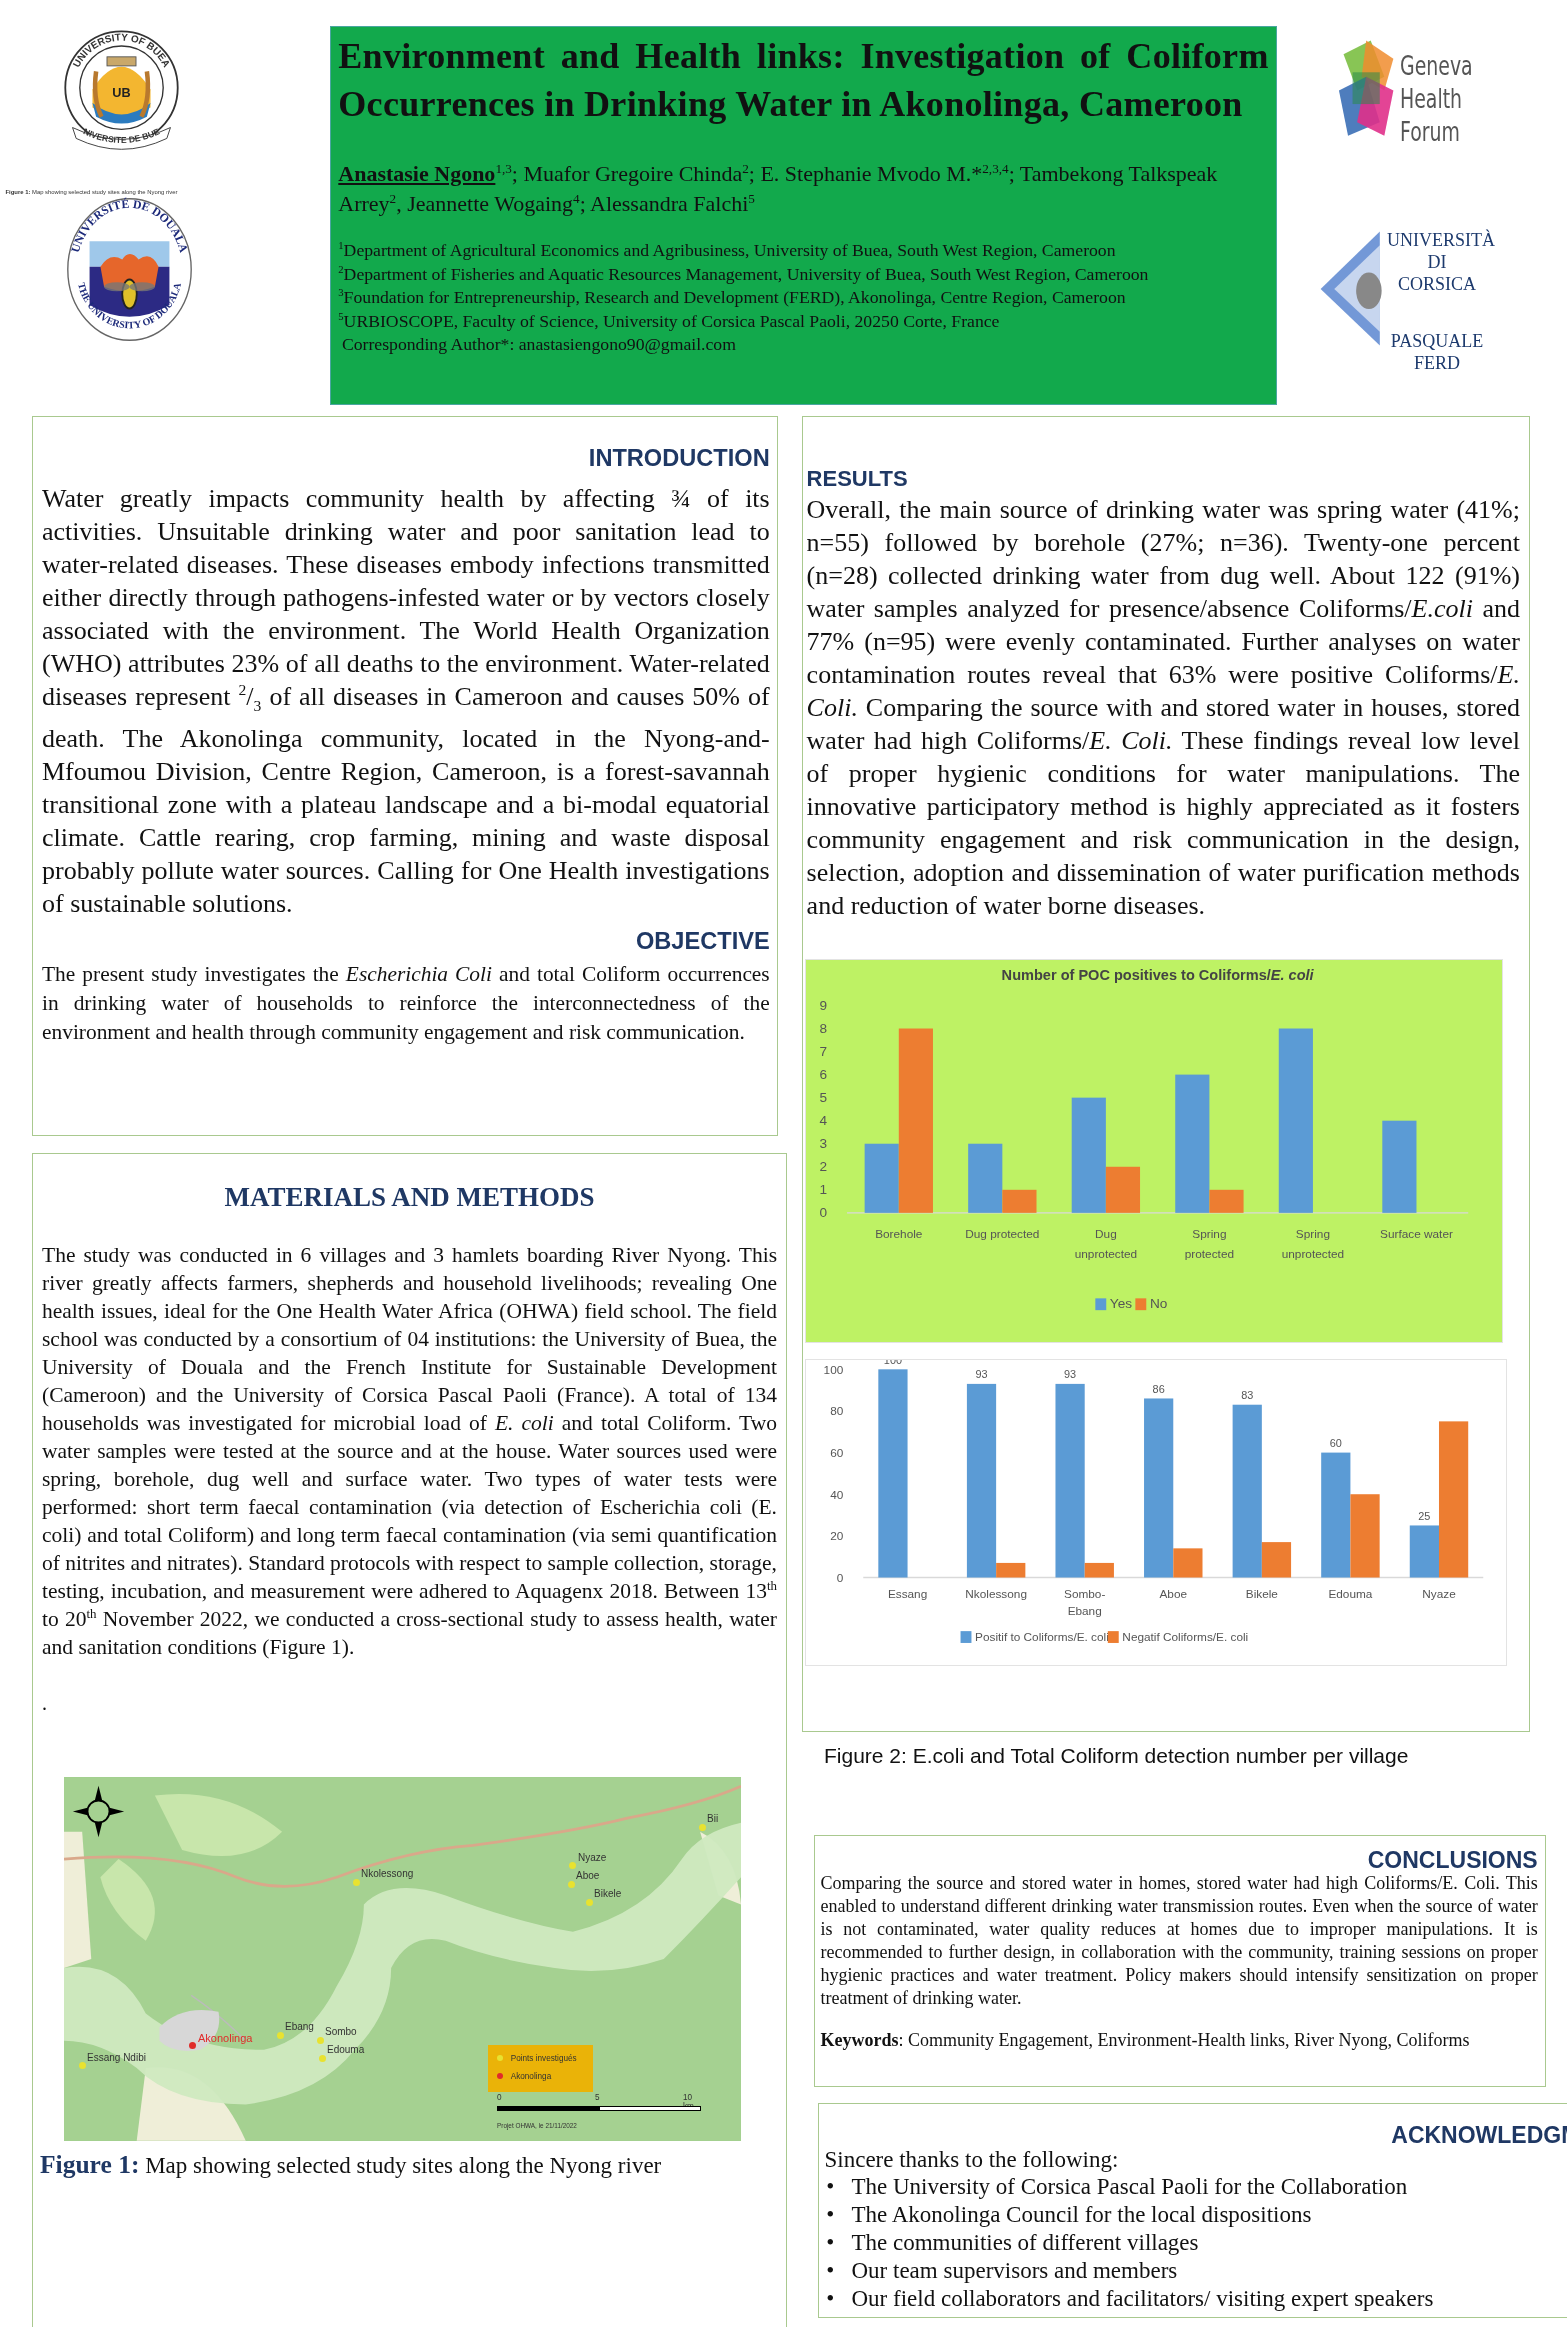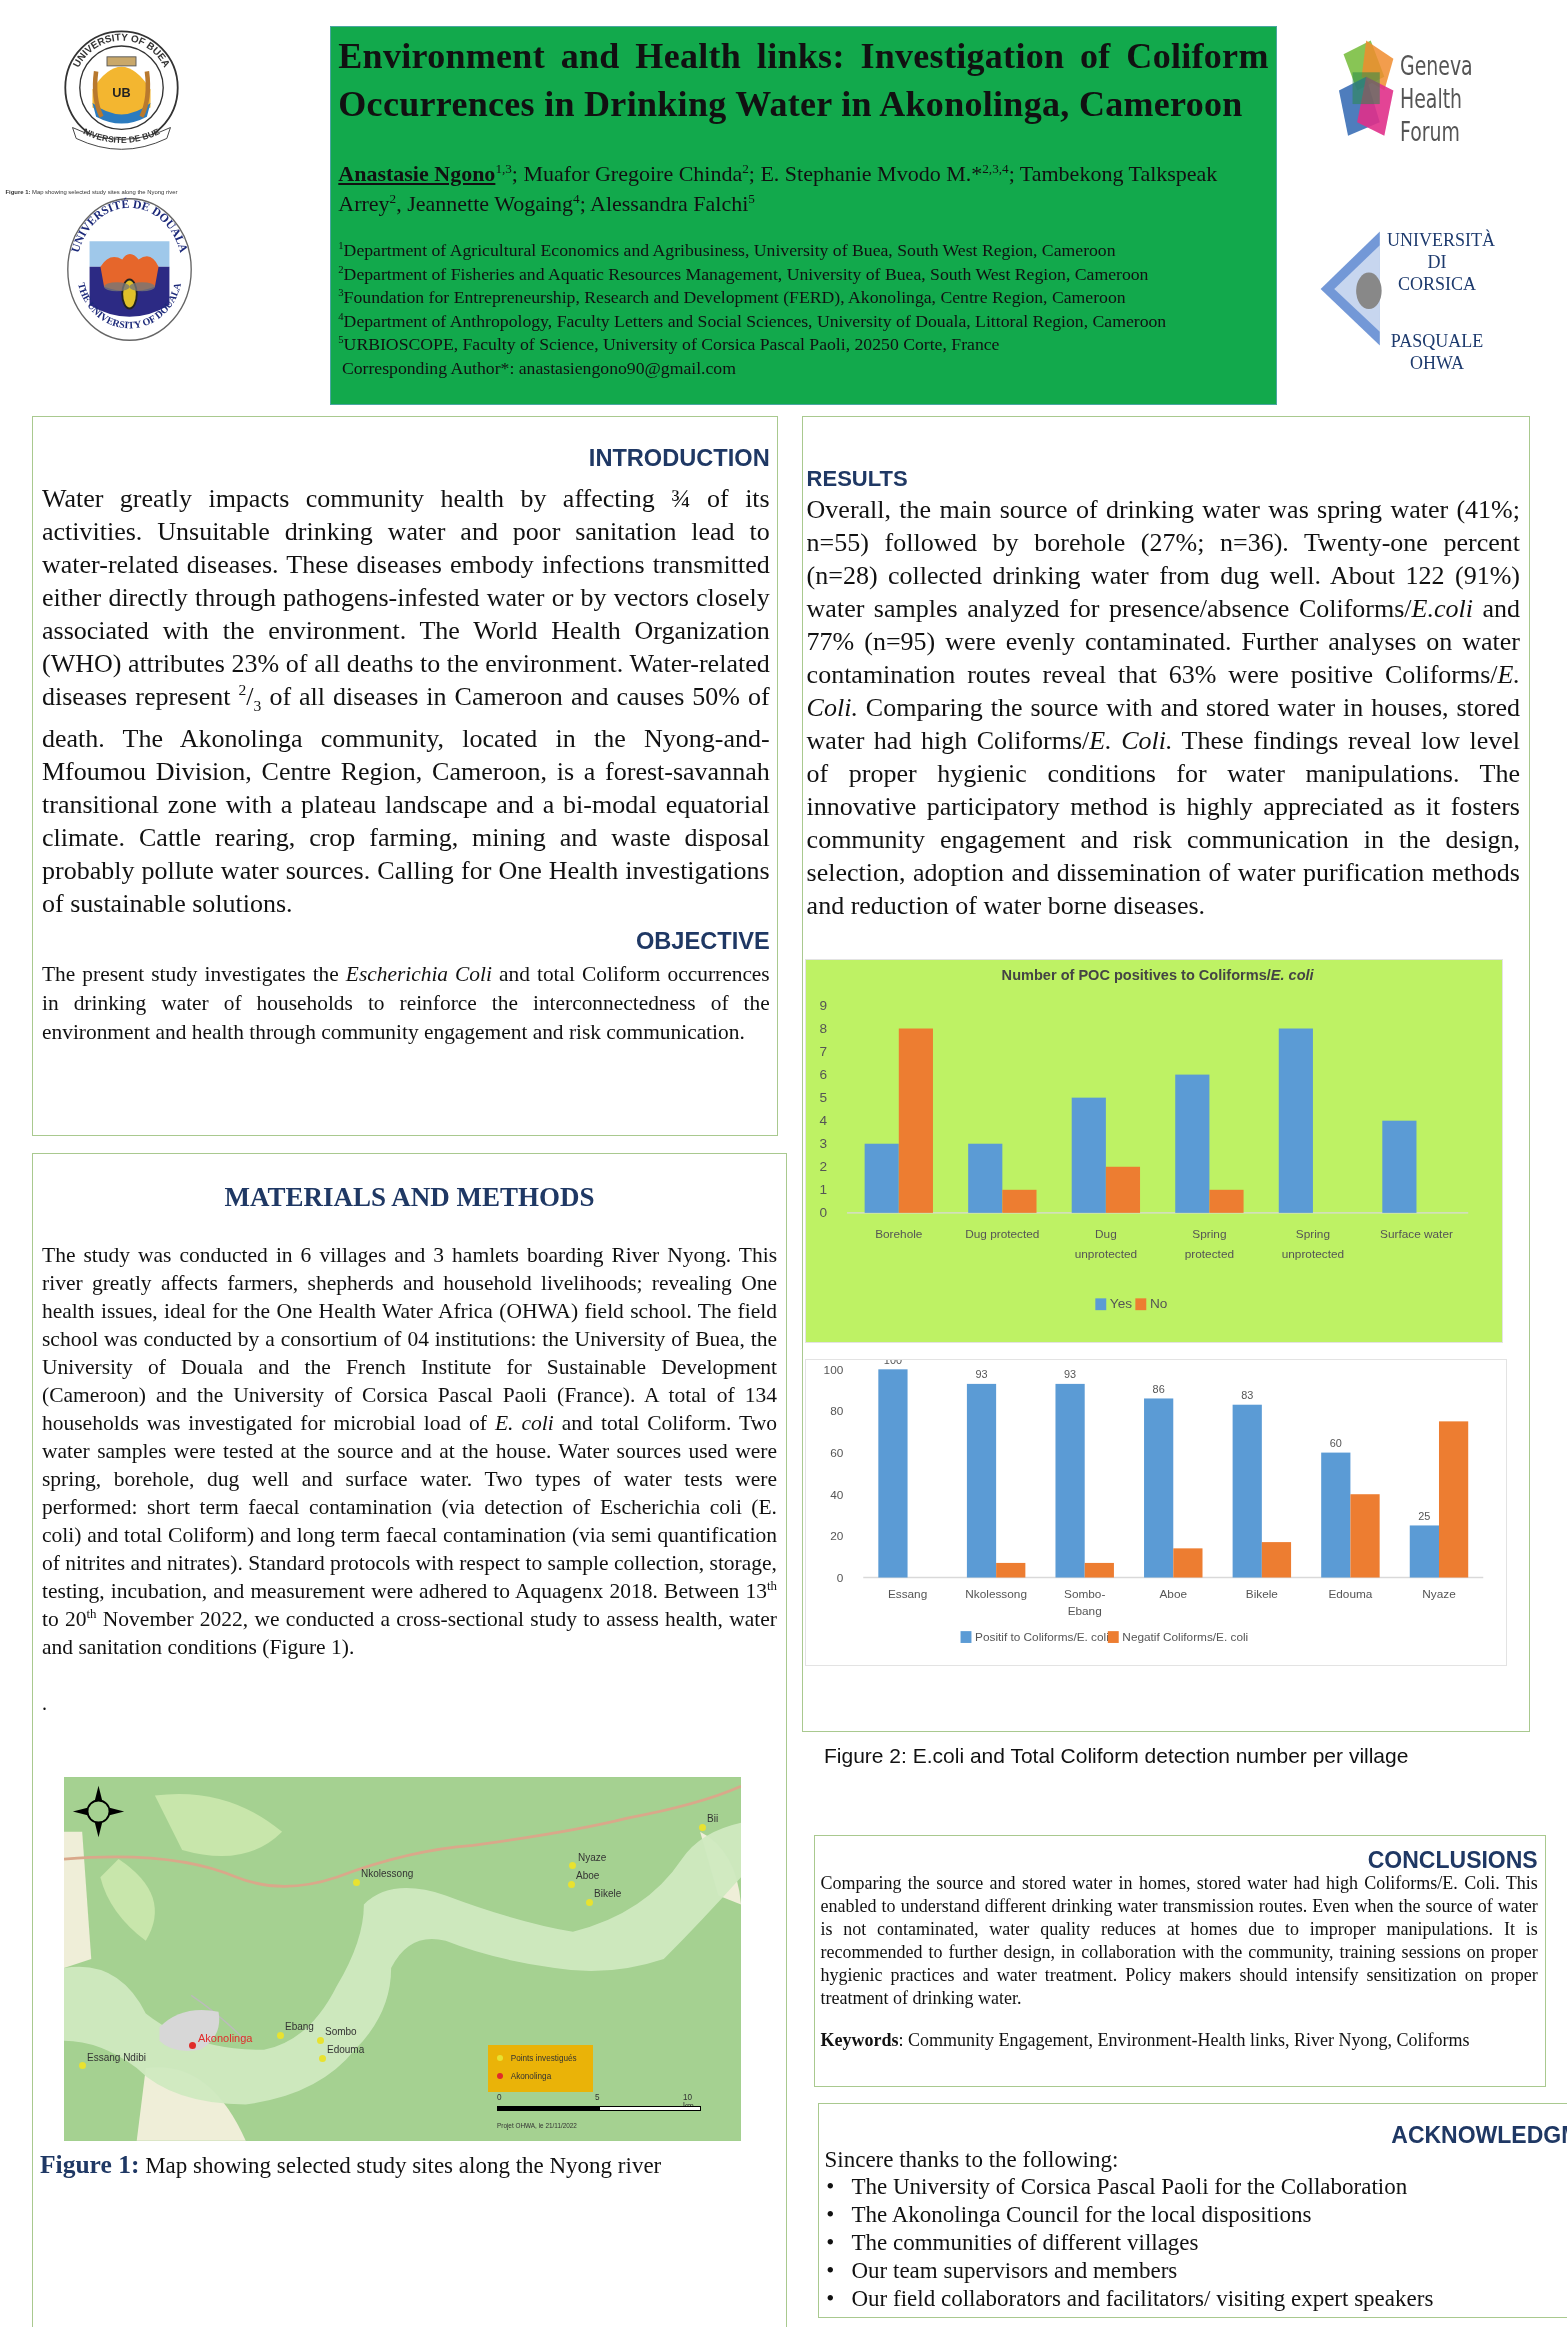--- a/index.html
+++ b/index.html
@@ -83,32 +83,31 @@
   <svg width="73" height="123" viewBox="0 0 80 135" style="position:absolute; left:0; top:0;">
     <polygon points="70,5 70,130 5,68" fill="#5a86d0" opacity="0.85"></polygon>
     <polygon points="70,20 70,115 20,68" fill="#ffffff" opacity="0.6"></polygon>
     <ellipse cx="58" cy="70" rx="14" ry="20" fill="#888"></ellipse>
   </svg>
   <div class="abs" style="left:71px; top:1.8px; font-family:'Liberation Serif',serif; font-size:18px; line-height:22px; color:#1d3a6d; text-align:center; width:100px;">
     <div>UNIVERSITÀ</div>
     <div>DI CORSICA</div>
     <div style="height:35px;"></div>
     <div>PASQUALE</div>
-    <div>OHWA</div>
+    <div>FERD</div>
   </div>
 </div>
 
 <div id="header" class="abs">
   <h1 id="title">Environment and Health links: Investigation of Coliform Occurrences in Drinking Water in Akonolinga, Cameroon</h1>
   <div id="authors"><u>Anastasie Ngono</u><sup>1,3</sup><span>; </span><span>Muafor Gregoire Chinda</span><sup>2</sup><span>; </span><span>E. Stephanie Mvodo M.*</span><sup>2,3,4</sup><span>; </span><span>Tambekong Talkspeak Arrey</span><sup>2</sup><span>, </span><span>Jeannette Wogaing</span><sup>4</sup><span>; </span><span>Alessandra Falchi</span><sup>5</sup><span></span></div>
   <div id="affils">
       <div><sup>1</sup><span>Department of Agricultural Economics and Agribusiness, University of Buea, South West Region, Cameroon</span></div>
       <div><sup>2</sup><span>Department of Fisheries and Aquatic Resources Management, University of Buea, South West Region, Cameroon</span></div>
       <div><sup>3</sup><span>Foundation for Entrepreneurship, Research and Development (FERD), Akonolinga, Centre Region, Cameroon</span></div>
-      <div><sup>4</sup><span>Department of Anthropology, Faculty Letters and Social Sciences, University of Douala, Littoral Region, Cameroon</span></div>
       <div><sup>5</sup><span>URBIOSCOPE, Faculty of Science, University of Corsica Pascal Paoli, 20250 Corte, France</span></div>
     </div>
   <div style="font-size:17.7px; line-height:23.6px; padding-left:3.6px;">Corresponding Author*: anastasiengono90@gmail.com</div>
 </div>
 
 <div class="box" style="left:32px; top:416px; width:746px; height:720px; padding:27px 7.3px 0 9px;">
   <div class="sec-title" style="font-size:23.6px; line-height:29px;">INTRODUCTION</div>
   <div class="big-text justify" style="margin-top:9px;">
     <span>Water greatly impacts community health by affecting ¾ of its activities. Unsuitable drinking water and poor sanitation lead to water-related diseases. These diseases embody infections transmitted either directly through pathogens-infested water or by vectors closely associated with the environment. The World Health Organization (WHO) attributes 23% of all deaths to the environment. Water-related diseases represent </span><sup>2</sup>/<sub style="font-size:60%;">3</sub><span> of all diseases in Cameroon and causes 50% of death. The Akonolinga community, located in the Nyong-and-Mfoumou Division, Centre Region, Cameroon, is a forest-savannah transitional zone with a plateau landscape and a bi-modal equatorial climate. Cattle rearing, crop farming, mining and waste disposal probably pollute water sources. Calling for One Health investigations of sustainable solutions.</span>
   </div>

